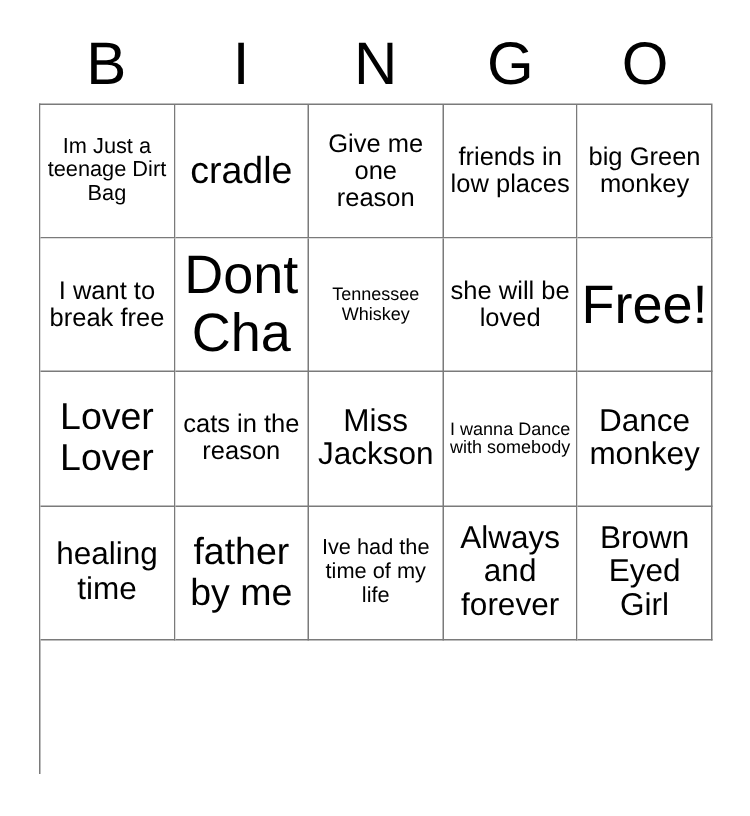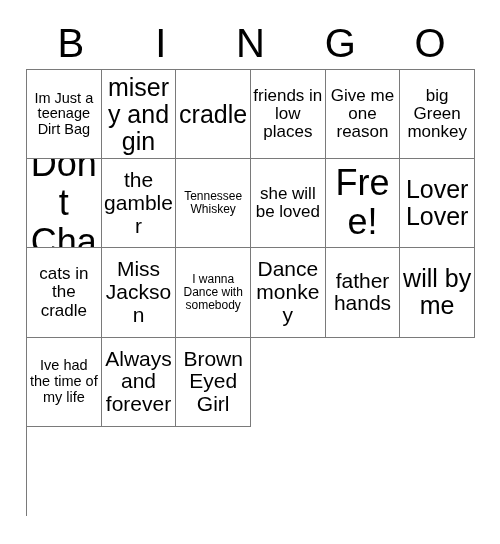--- a/index.html
+++ b/index.html
@@ -48,21 +48,21 @@
   #grid {
     position: absolute;
     left: 26px;
     top: 69px;
     width: 449px;
     height: 447px;
     border-top: 1px solid #7a7a7a;
     border-left: 1px solid #7a7a7a;
     box-sizing: border-box;
     display: grid;
-    grid-template-columns: repeat(6, 1fr);
+    grid-template-columns: repeat(5, 1fr);
     grid-template-rows: repeat(5, 1fr);
   }
   .cell {
     border-right: 1px solid #7a7a7a;
     border-bottom: 1px solid #7a7a7a;
     box-sizing: border-box;
     display: flex;
     align-items: center;
     justify-content: center;
     text-align: center;
@@ -97,69 +97,66 @@
     <div class="header-letter">N</div>
     <div class="header-letter">G</div>
     <div class="header-letter">O</div>
   </div>
 
   <div id="grid">
       <div class="cell">
         <span class="cell-text fs-xs">Im Just a teenage Dirt Bag</span>
       </div>
       <div class="cell">
-        <span class="cell-text fs-lg">misery and gin</span>
+        <span class="cell-text fs-lg">cradle</span>
       </div>
       <div class="cell">
-        <span class="cell-text fs-lg">cradle</span>
+        <span class="cell-text fs-sm">Give me one reason</span>
       </div>
       <div class="cell">
         <span class="cell-text fs-sm">friends in low places</span>
       </div>
       <div class="cell">
-        <span class="cell-text fs-sm">Give me one reason</span>
-      </div>
-      <div class="cell">
         <span class="cell-text fs-sm">big Green monkey</span>
       </div>
       <div class="cell">
-        <span class="cell-text fs-xl">Dont Cha</span>
+        <span class="cell-text fs-sm">I want to break free</span>
       </div>
       <div class="cell">
-        <span class="cell-text fs-md">the gambler</span>
+        <span class="cell-text fs-xl">Dont Cha</span>
       </div>
       <div class="cell">
         <span class="cell-text fs-xxs">Tennessee Whiskey</span>
       </div>
       <div class="cell">
         <span class="cell-text fs-sm">she will be loved</span>
       </div>
       <div class="cell">
         <span class="cell-text fs-xl">Free!</span>
       </div>
       <div class="cell">
         <span class="cell-text fs-lg">Lover Lover</span>
       </div>
       <div class="cell">
-        <span class="cell-text fs-sm">cats in the cradle</span>
+        <span class="cell-text fs-sm">cats in the reason</span>
       </div>
       <div class="cell">
         <span class="cell-text fs-md">Miss Jackson</span>
       </div>
       <div class="cell">
         <span class="cell-text fs-xxs">I wanna Dance with somebody</span>
       </div>
       <div class="cell">
         <span class="cell-text fs-md">Dance monkey</span>
       </div>
       <div class="cell">
-        <span class="cell-text fs-md">father hands</span>
+        <span class="cell-text fs-md">healing time</span>
       </div>
       <div class="cell">
-        <span class="cell-text fs-lg">will by me</span>
+        <span class="cell-text fs-lg">father by me</span>
       </div>
       <div class="cell">
         <span class="cell-text fs-xs">Ive had the time of my life</span>
       </div>
       <div class="cell">
         <span class="cell-text fs-md">Always and forever</span>
       </div>
       <div class="cell">
         <span class="cell-text fs-md">Brown Eyed Girl</span>
       </div>

